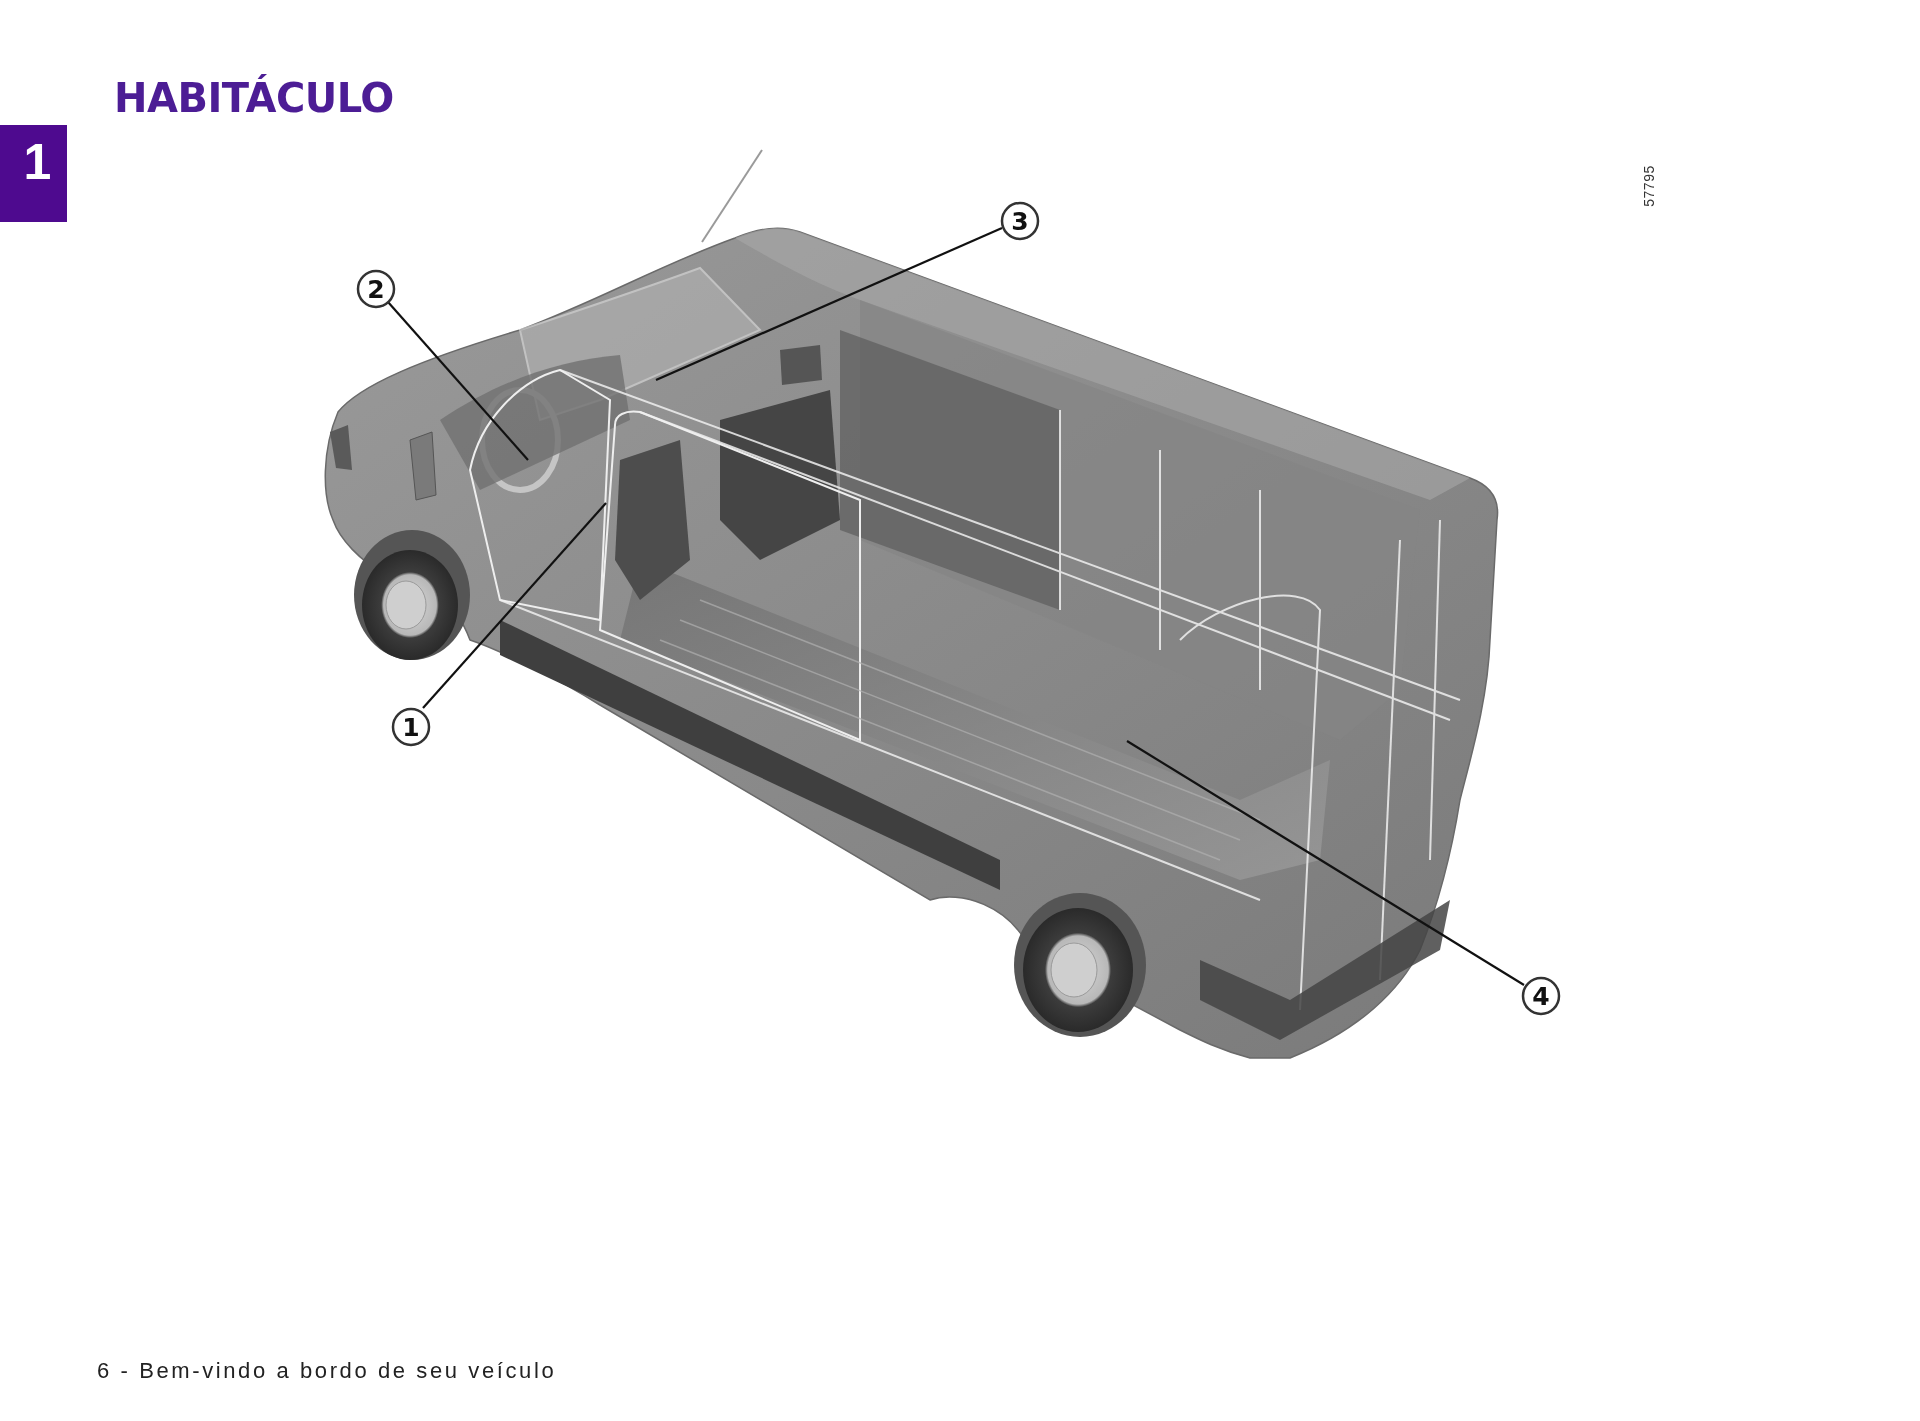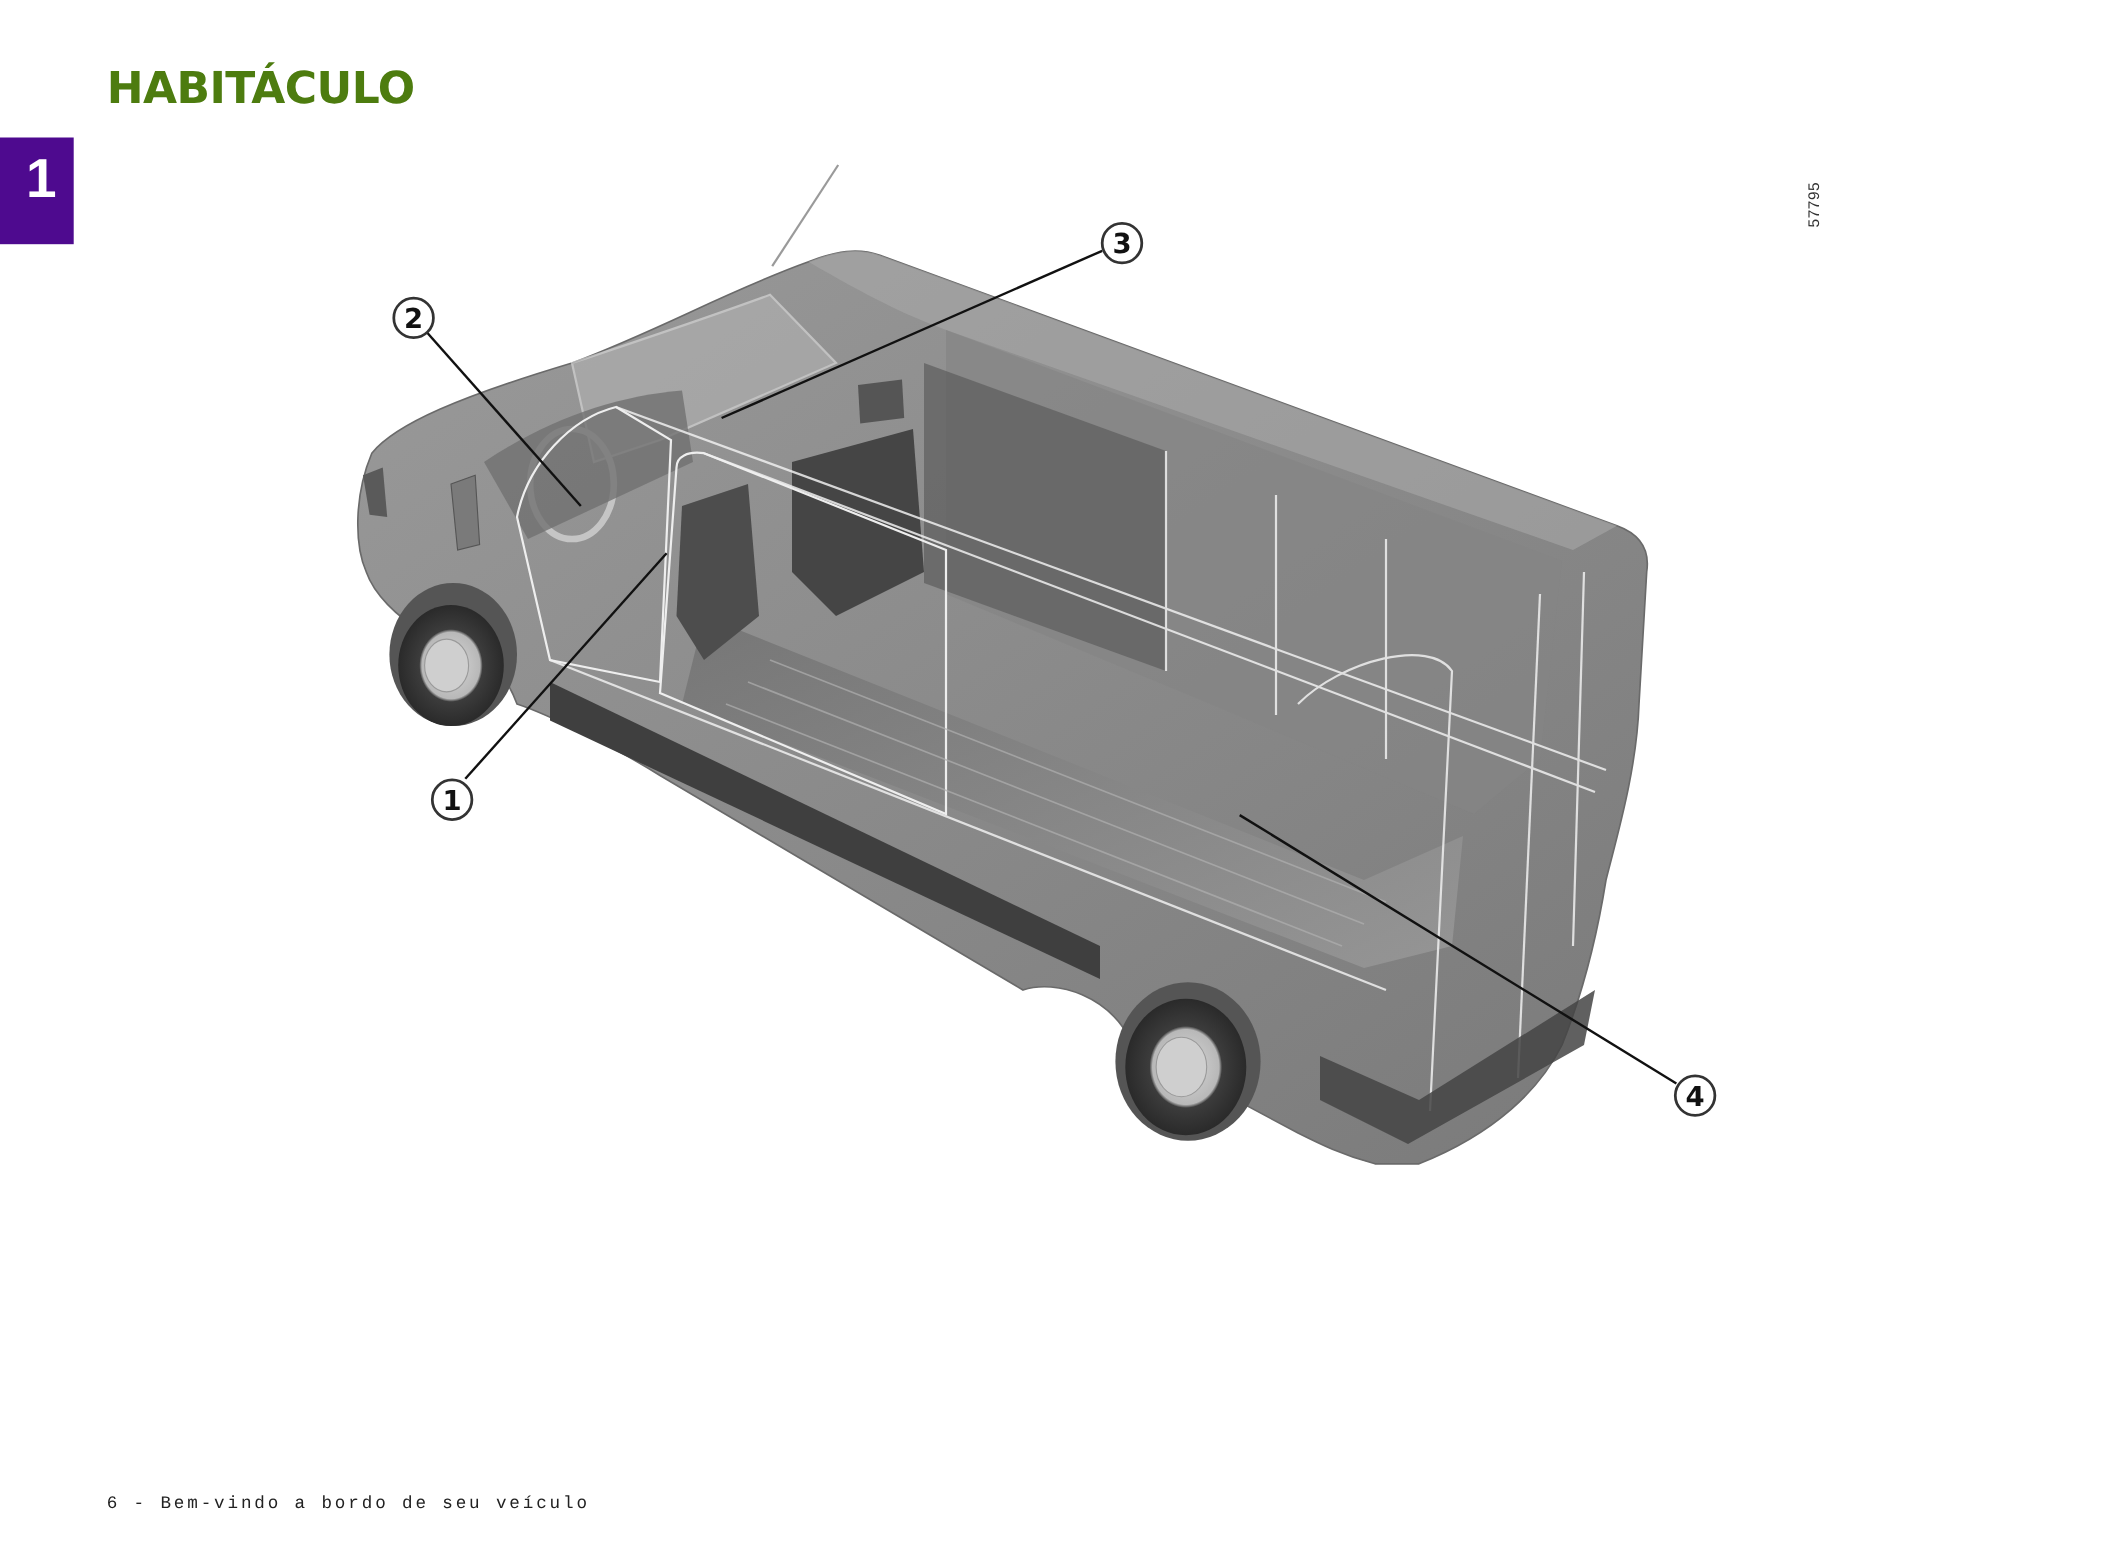--- a/index.html
+++ b/index.html
@@ -7,21 +7,21 @@
     width: 1920px; height: 1421px;
     background: #ffffff;
     position: relative;
     overflow: hidden;
     font-family: "DejaVu Sans", sans-serif;
   }
   .page-title {
     position: absolute; left: 97px; top: 58px;
     font-family: "DejaVu Sans", sans-serif;
     font-weight: bold; font-size: 40px; letter-spacing: -0.5px;
-    color: #4d7c0f; margin: 0;
+    color: #4c1d95; margin: 17px;
   }
   .chapter-tab {
     position: absolute; left: 0; top: 125px;
     width: 67px; height: 97px;
     background: #4e0a8f;
     color: #ffffff;
     font-family: "Liberation Sans", sans-serif;
     font-weight: bold; font-size: 50px;
     display: flex; align-items: flex-start; justify-content: center;
     box-sizing: border-box; padding-top: 8px; padding-left: 8px;
@@ -37,22 +37,22 @@
   .figure {
     position: absolute; left: 0; top: 0;
     width: 1920px; height: 1421px;
   }
   .callout-label {
     font-family: "DejaVu Sans", sans-serif;
     font-weight: bold; font-size: 25px; fill: #111;
   }
   .footer {
     position: absolute; left: 97px; top: 1358px;
-    font-family: Liberation Mono, monospace;
-    font-size: 16px; letter-spacing: 2.6px; color: #222;
+    font-family: Liberation Sans, sans-serif;
+    font-size: 22px; letter-spacing: 2.6px; color: #222;
   }
 </style>
 </head>
 <body>
 
 <h1 class="page-title">HABITÁCULO</h1>
 
 <div class="chapter-tab">
   <span>1</span>
 </div>

